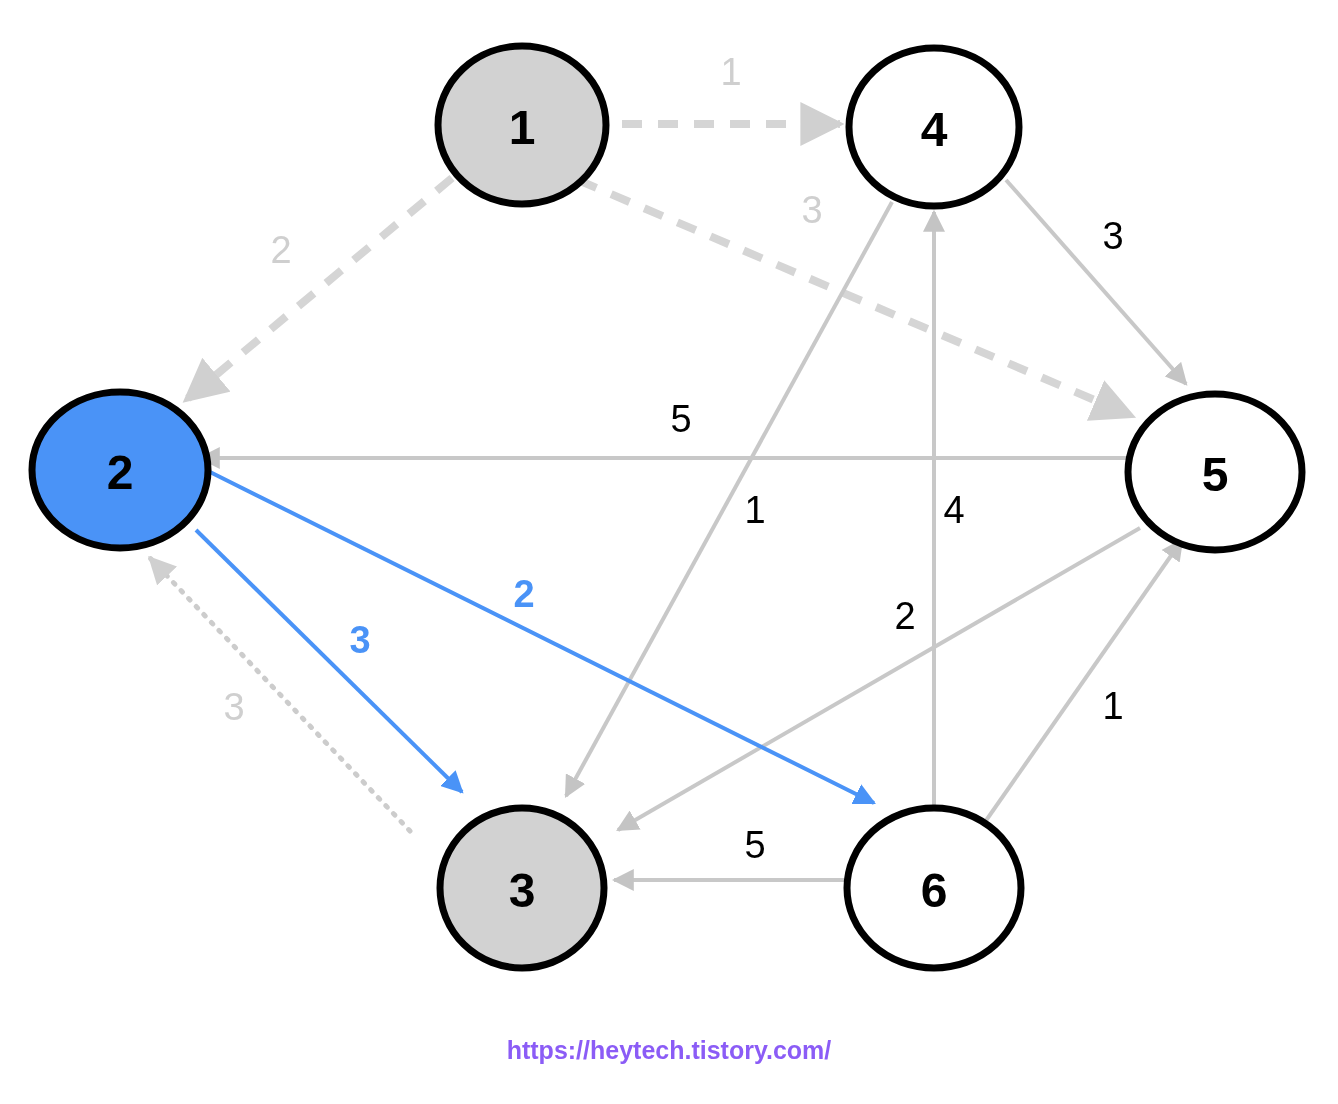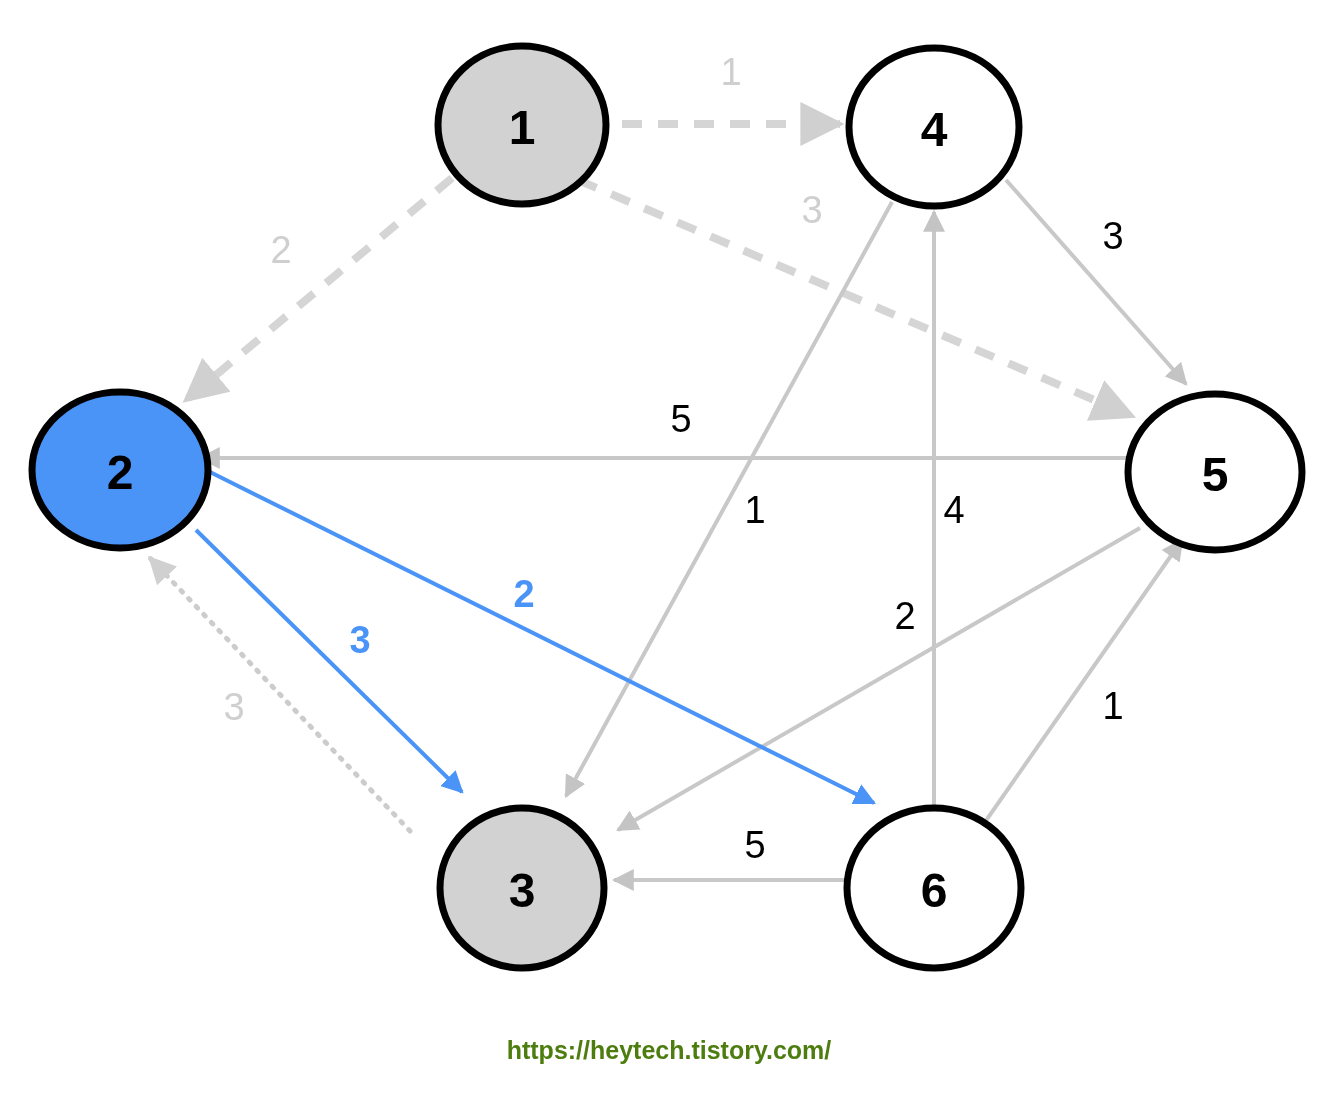--- a/index.html
+++ b/index.html
@@ -59,21 +59,21 @@
   }
   #watermark {
     position: absolute;
     left: 0;
     right: 0;
     top: 1036px;
     text-align: center;
     font-family: "Liberation Sans", sans-serif;
     font-size: 25px;
     font-weight: bold;
-    color: #4d7c0f;
+    color: #8b5cf6;
     letter-spacing: 0px;
   }
 </style>
 </head>
 <body>
 
 <div id="stage">
   <svg id="graph-svg" viewBox="0 0 1338 1104">
     <defs>
       <marker id="arrow-dim" viewBox="0 0 10 10" refX="9" refY="5" markerWidth="5.5" markerHeight="5.5" orient="auto-start-reverse">

